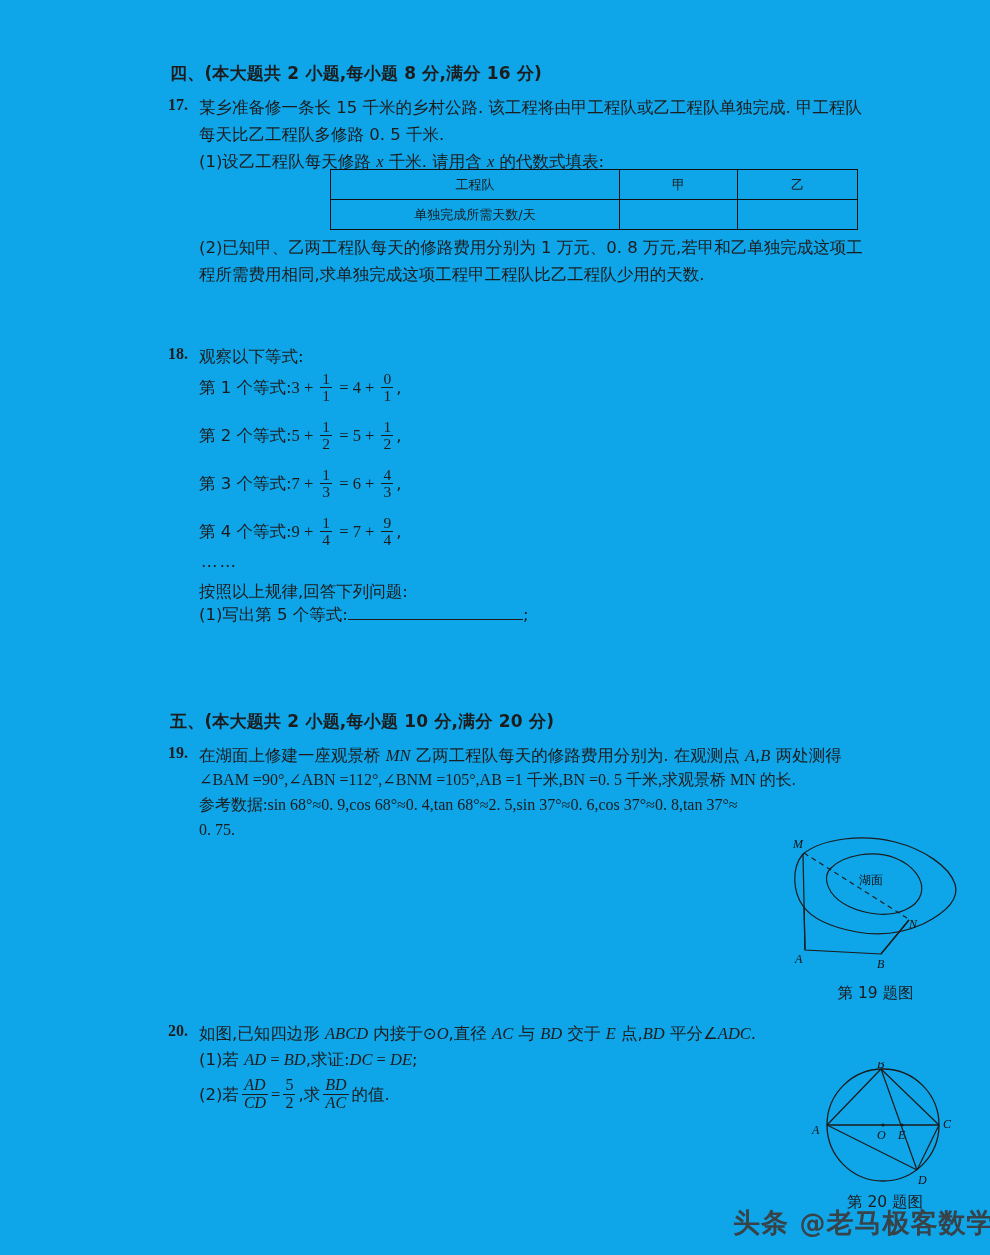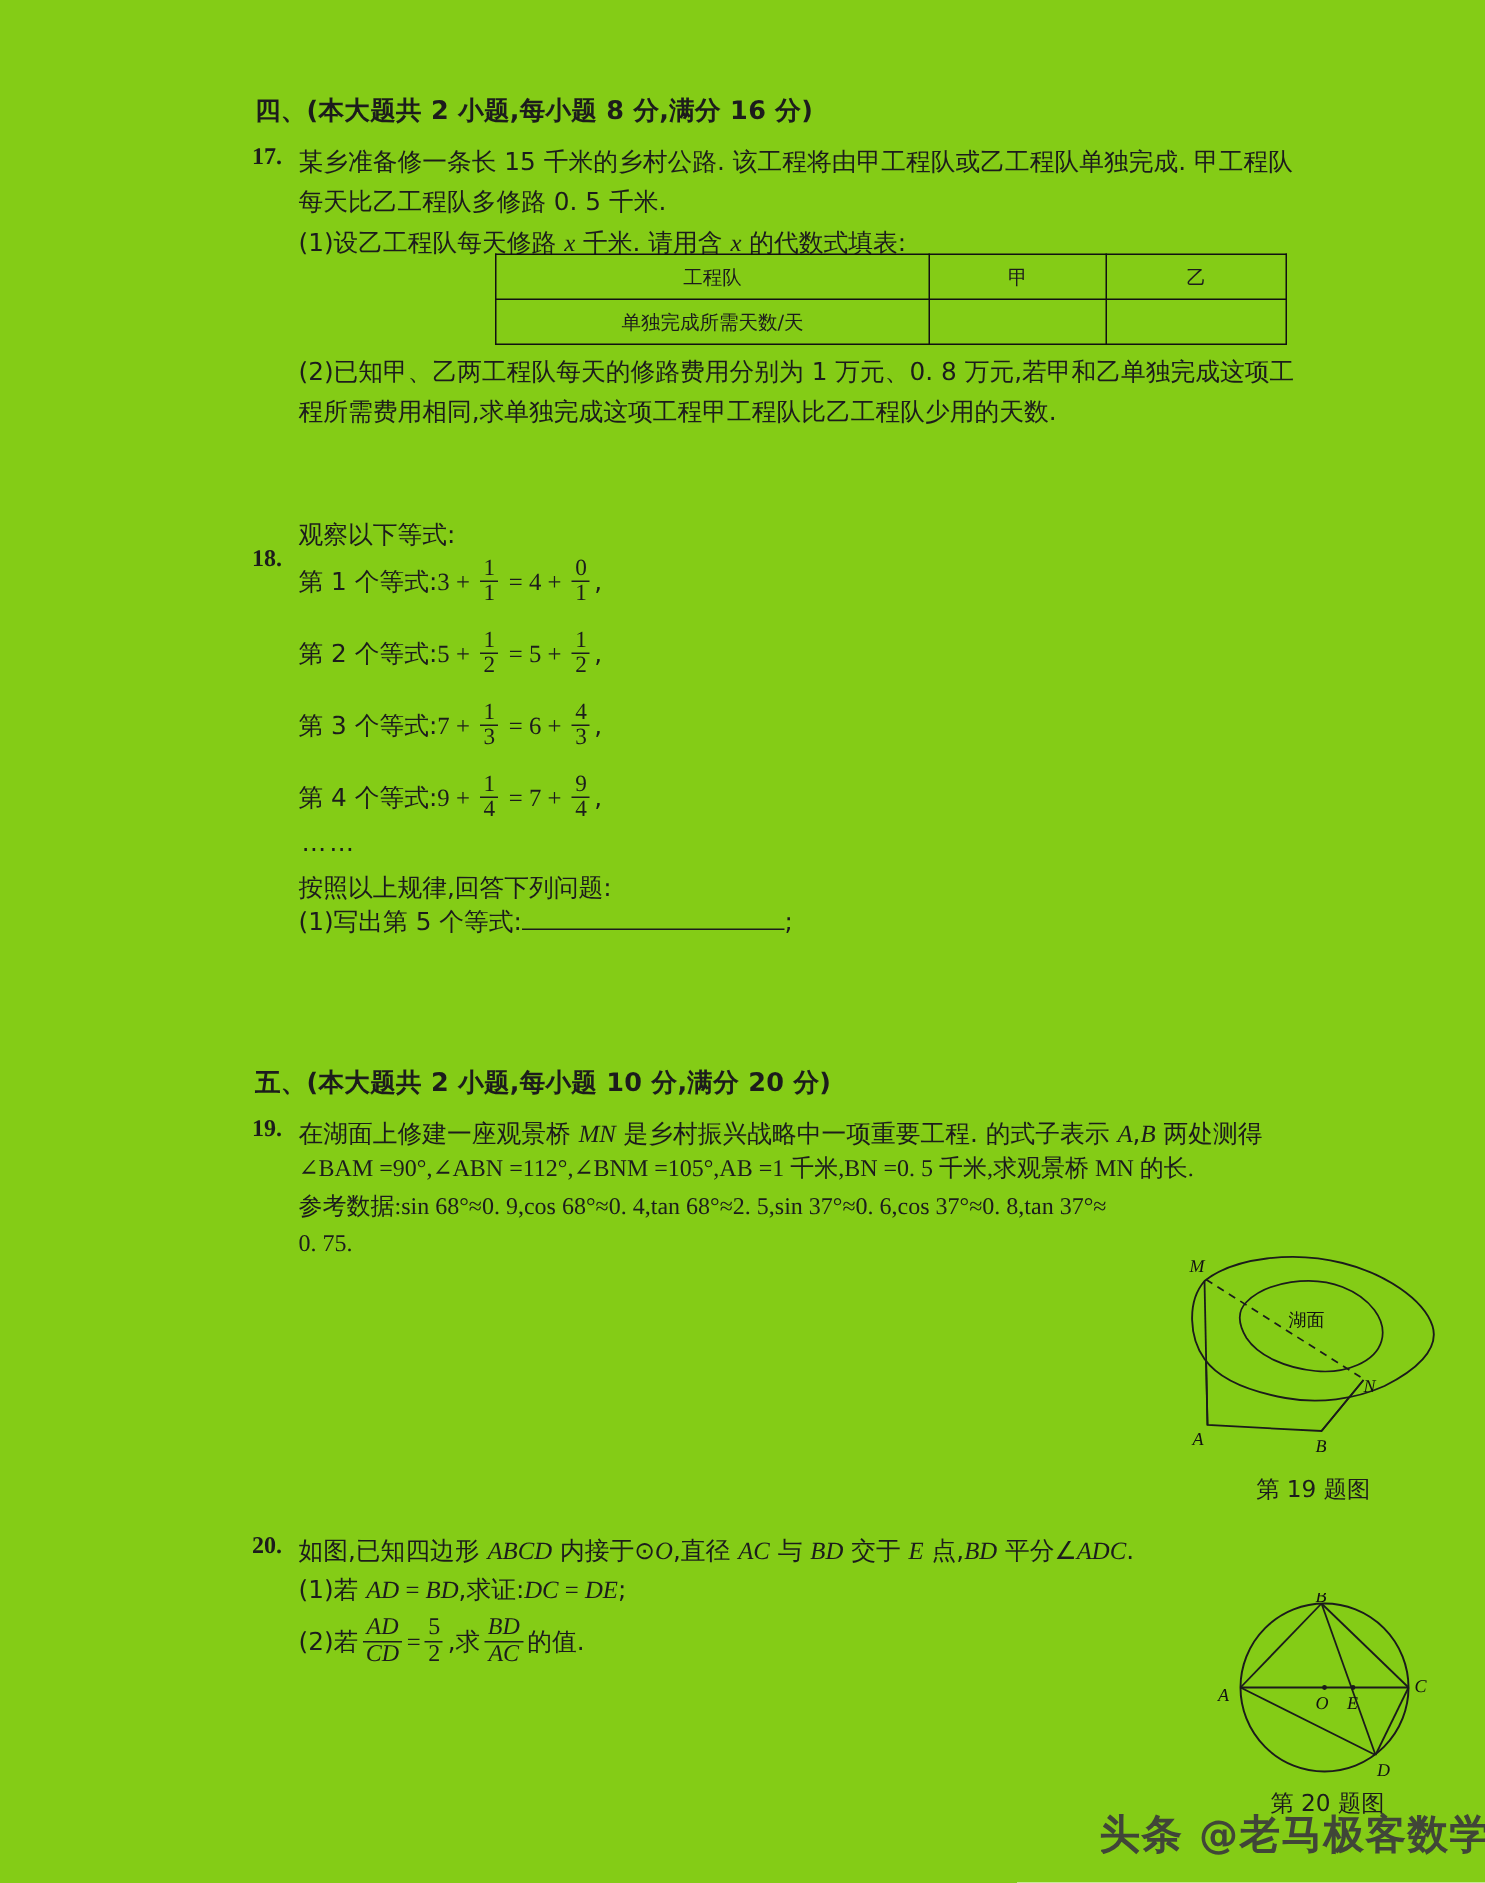--- a/index.html
+++ b/index.html
@@ -11,21 +11,21 @@
     width: 990px;
     height: 1255px;
     position: relative;
     font-family: "Liberation Serif", "DejaVu Serif", serif;
     color: #1c1c1c;
     overflow: hidden;
   }
   .page {
     position: absolute;
     inset: 0;
-    background: #84cc16;
+    background: #0ea5e9;
   }
   
   .block { position: absolute; }
   .sec-head {
     font-weight: bold;
     font-size: 17px;
     letter-spacing: .2px;
     font-family: "DejaVu Sans", "Liberation Sans", sans-serif;
   }
   .qnum {
@@ -156,21 +156,21 @@
         <td>单独完成所需天数/天</td>
         <td></td>
         <td></td>
       </tr>
     </tbody>
   </table>
 
   <div class="block body-line" style="left:199px; top:234px;">(2)已知甲、乙两工程队每天的修路费用分别为 1 万元、0. 8 万元,若甲和乙单独完成这项工</div>
   <div class="block body-line" style="left:199px; top:261px;">程所需费用相同,求单独完成这项工程甲工程队比乙工程队少用的天数.</div>
 
-  <div class="block qnum" style="left:168px; top:364px;font-family:Liberation Serif, serif;">18.</div>
+  <div class="block qnum" style="left:168px; top:345px;font-family:Liberation Serif, serif;">18.</div>
   <div class="block body-line" style="left:199px; top:343px;">观察以下等式:</div>
 
   <div class="block eqline" style="left:199px; top:365px;">
     <span>第 1 个等式:</span><span class="mth">3</span><span class="mth"> + </span><span class="frac"><span class="n">1</span><span class="d">1</span></span><span class="mth"> = </span><span class="mth">4</span><span class="mth"> + </span><span class="frac"><span class="n">0</span><span class="d">1</span></span><span>,</span>
   </div>
 
   <div class="block eqline" style="left:199px; top:413px;">
     <span>第 2 个等式:</span><span class="mth">5</span><span class="mth"> + </span><span class="frac"><span class="n">1</span><span class="d">2</span></span><span class="mth"> = </span><span class="mth">5</span><span class="mth"> + </span><span class="frac"><span class="n">1</span><span class="d">2</span></span><span>,</span>
   </div>
 
@@ -189,21 +189,21 @@
   <div class="block body-line" style="left:199px; top:601px;">
     <span>(1)写出第 5 个等式:</span><span class="blankline"></span><span>;</span>
   </div>
 
 
   <div class="block sec-head" style="left:170px; top:710px;">五、(本大题共 2 小题,每小题 10 分,满分 20 分)</div>
 
   <div class="block qnum" style="left:168px; top:744px;">19.</div>
 
   <div class="block body-line" style="left:199px; top:742px;">
-    <span>在湖面上修建一座观景桥 </span><span class="ital">MN</span><span> 是乡村振兴战略中一项重要工程. 的式子表示 </span><span class="ital">A</span><span>,</span><span class="ital">B</span><span> 两处测得</span>
+    <span>在湖面上修建一座观景桥 </span><span class="ital">MN</span><span> 乙两工程队每天的修路费用分别为. 在观测点 </span><span class="ital">A</span><span>,</span><span class="ital">B</span><span> 两处测得</span>
   </div>
 
   <div class="block body-line mth" style="left:199px; top:766px; font-size:16px;">∠BAM =90°,∠ABN =112°,∠BNM =105°,AB =1 千米,BN =0. 5 千米,求观景桥 MN 的长.</div>
 
   <div class="block body-line mth" style="left:199px; top:791px; font-size:16px;">参考数据:sin 68°≈0. 9,cos 68°≈0. 4,tan 68°≈2. 5,sin 37°≈0. 6,cos 37°≈0. 8,tan 37°≈</div>
 
   <div class="block body-line mth" style="left:199px; top:816px; font-size:16px;">0. 75.</div>
 
   <div class="fig" style="left:783px; top:832px;">
     <svg width="185" height="145" viewBox="0 0 185 145">

